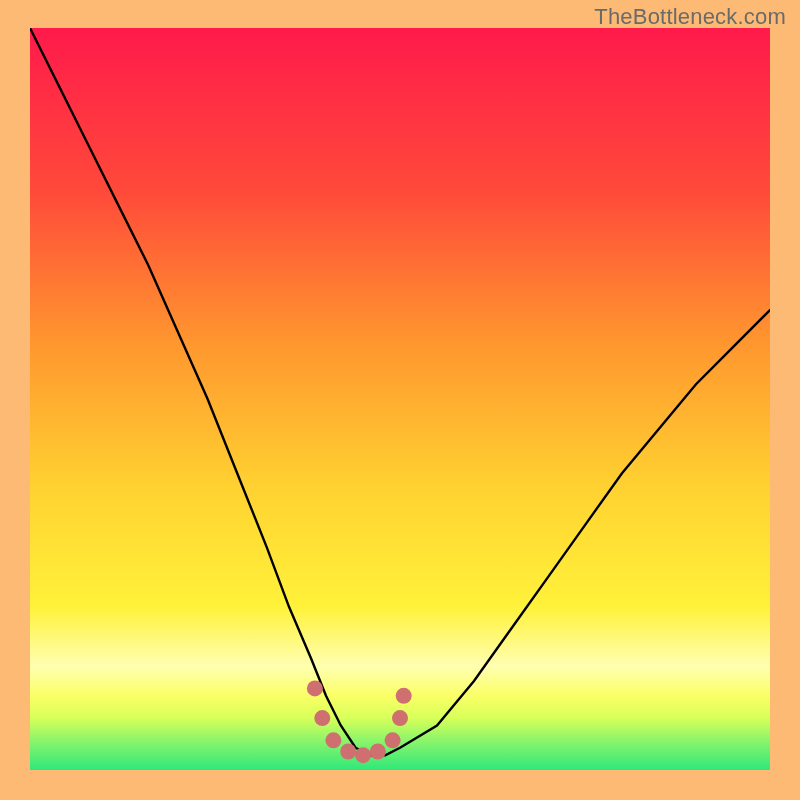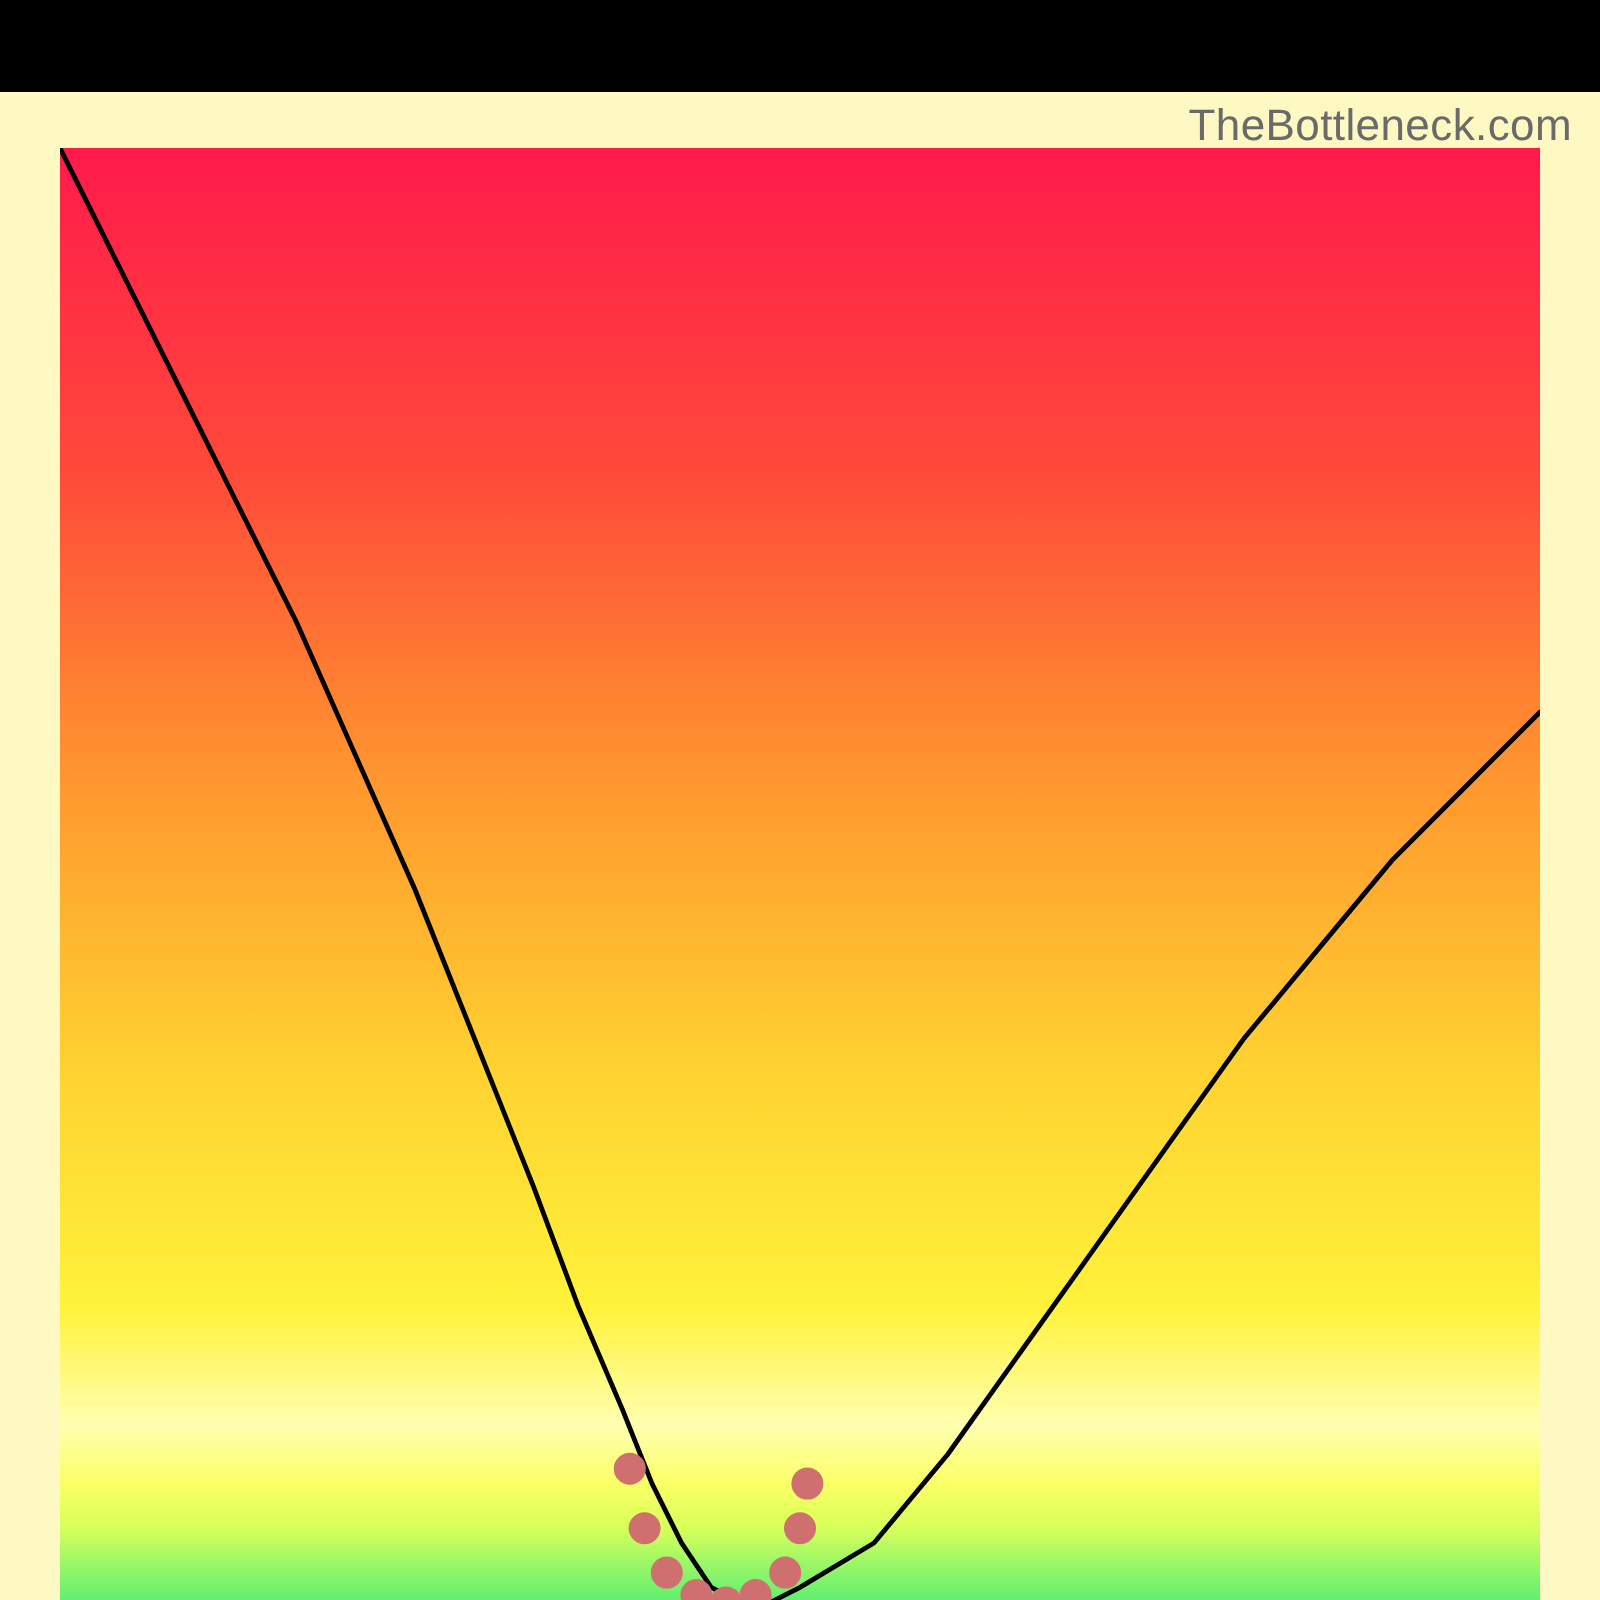--- a/index.html
+++ b/index.html
@@ -7,22 +7,21 @@
     padding: 0;
     width: 800px;
     height: 800px;
     overflow: hidden;
     background: #000;
     font-family: Arial, Helvetica, sans-serif;
   }
   .frame {
     position: absolute;
     inset: 0;
-    background: #fef9c3;
-    margin-top: 46px;
+    background: #fdba74;
   }
   .plot {
     position: absolute;
     left: 30px;
     top: 28px;
     width: 740px;
     height: 742px;
     overflow: hidden;
   }
   .watermark {

